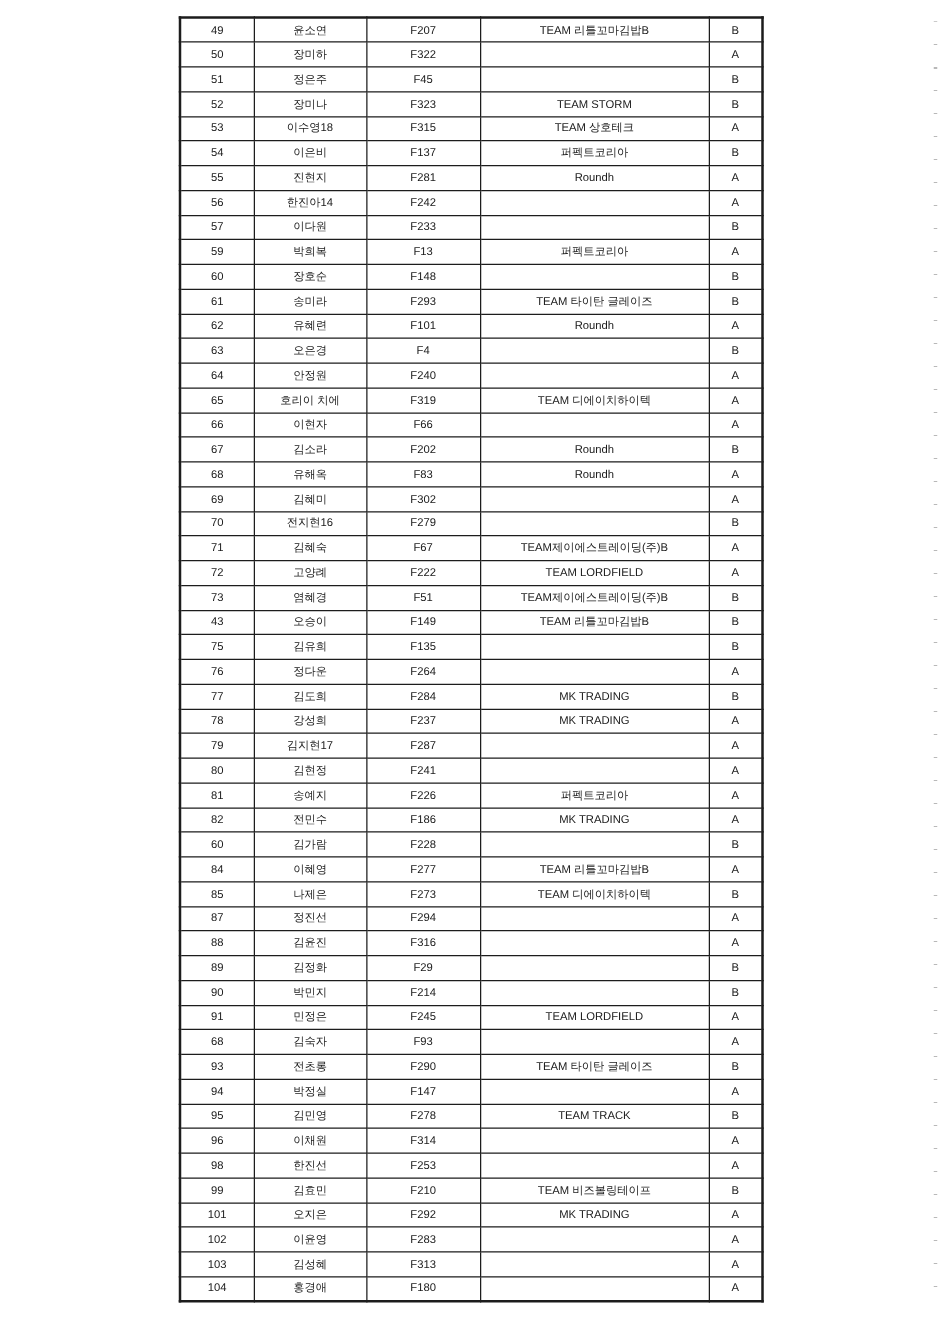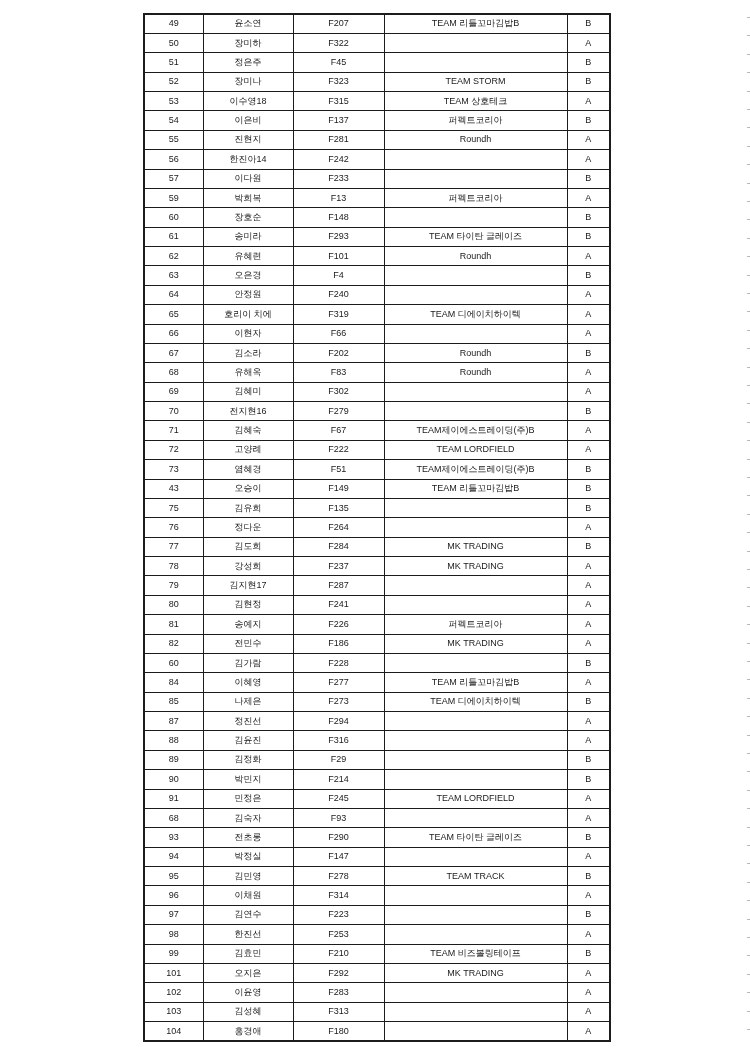--- a/index.html
+++ b/index.html
@@ -387,27 +387,20 @@
           <td>B</td>
         </tr>
         <tr>
           <td>96</td>
           <td>이채원</td>
           <td>F314</td>
           <td></td>
           <td>A</td>
         </tr>
         <tr>
-          <td>97</td>
-          <td>김연수</td>
-          <td>F223</td>
-          <td></td>
-          <td>B</td>
-        </tr>
-        <tr>
           <td>98</td>
           <td>한진선</td>
           <td>F253</td>
           <td></td>
           <td>A</td>
         </tr>
         <tr>
           <td>99</td>
           <td>김효민</td>
           <td>F210</td>

